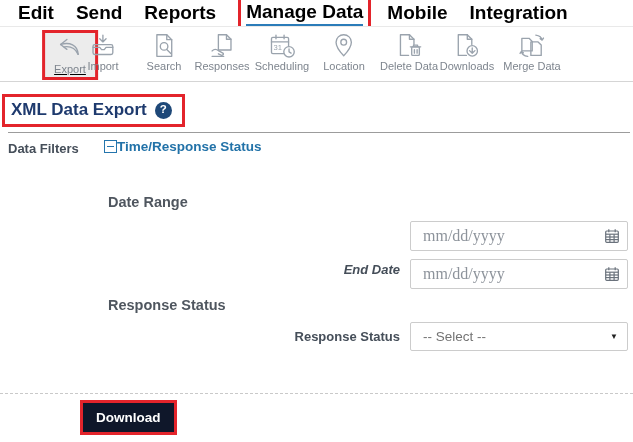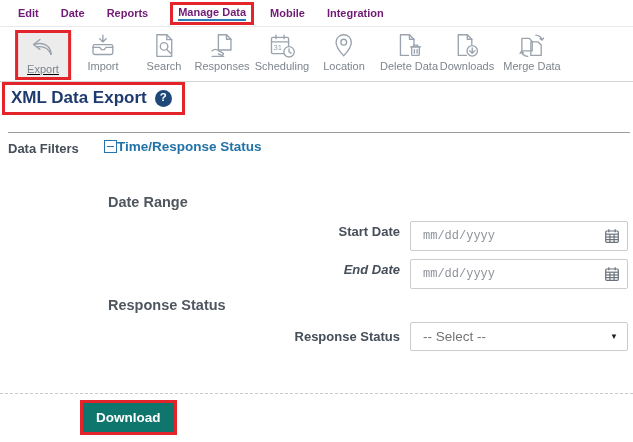--- a/index.html
+++ b/index.html
@@ -7,21 +7,21 @@
   .screen{
     position:relative;width:633px;height:442px;background:#fff;overflow:hidden;
     font-family:"Liberation Sans", sans-serif;
   }
   
   .topnav{
     position:absolute;left:0;top:0;width:100%;height:26px;
     display:flex;align-items:center;padding-left:18px;
   }
   .nav-item{
-    font-size:11px;font-weight:700;color:#701a75;cursor:pointer;white-space:nowrap;
+    font-size:19px;font-weight:700;color:#000000;cursor:pointer;white-space:nowrap;
   }
   .nav-item{margin-right:22px;}
   .red-box{border:3px solid #e3242b;}
   .nav-active-box{display:inline-flex;align-items:flex-end;padding:1px 5px;margin-right:16px;margin-top:1px;}
   .nav-active-box .nav-item{margin:0;border-bottom:2px solid #2b7cb9;padding-bottom:1px;}
   
   .toolbar{
     position:absolute;left:0;top:26px;width:100%;height:56px;background:#fff;
     border-top:1px solid #e9e9e9;border-bottom:1px solid #d5d5d5;
   }
@@ -29,21 +29,21 @@
     position:absolute;top:3px;transform:translateX(-50%);
     display:flex;flex-direction:column;align-items:center;gap:1px;
     padding:2px 6px;cursor:pointer;
   }
   .tool-item .tool-label{font-size:11px;color:#7e858e;white-space:nowrap;}
   .tool-item svg{display:block;}
   .tool-item.selected{background:#ececec;}
   .tool-item.highlighted{border:3px solid #e3242b;padding:2px 9px;}
   .ticon{stroke:#9aa3ad;fill:none;stroke-width:1.5;stroke-linecap:round;stroke-linejoin:round;}
   
-  .title-wrap{position:absolute;left:2px;top:82px;}
+  .title-wrap{position:absolute;left:2px;top:94px;}
   .title-box{display:inline-flex;align-items:center;gap:8px;padding:3px 10px 4px 6px;}
   .page-title{margin:0;font-size:17px;font-weight:700;color:#1e3a6e;white-space:nowrap;}
   .help-icon{
     width:17px;height:17px;border-radius:50%;background:#1e4878;color:#fff;
     font-size:11.5px;font-weight:700;display:flex;align-items:center;justify-content:center;
     cursor:pointer;line-height:1;
   }
   .divider{position:absolute;left:8px;right:3px;top:132px;border:none;border-top:1px solid #9c9c9c;margin:0;}
   
   .lbl{font-weight:700;color:#454e59;}
@@ -62,60 +62,60 @@
   .field-label{position:absolute;left:280px;width:120px;text-align:right;font-size:13px;}
   .lab-start{top:224px;}
   .lab-end{top:262px;font-style:italic;}
   .lab-rs{top:329px;}
   .field{position:absolute;left:410px;width:218px;}
   .fld-start{top:221px;height:30px;}
   .fld-end{top:259px;height:30px;}
   .fld-rs{top:322px;height:29px;}
   .date-input{
     width:100%;height:100%;border:1px solid #cccccc;border-radius:2px;
-    padding:0 32px 0 12px;font-family:Liberation Mono, monospace;
-    font-size:12px;color:#5a626b;outline:none;
+    padding:0 32px 0 12px;font-family:Liberation Serif, serif;
+    font-size:16px;color:#5a626b;outline:none;
   }
   .date-input::placeholder{color:#8d939b;opacity:1;}
   .cal-btn{position:absolute;right:8px;top:50%;transform:translateY(-50%);cursor:pointer;line-height:0;}
   .select-box{
     width:100%;height:100%;border:1px solid #cccccc;border-radius:2px;background:#fff;
     display:flex;align-items:center;justify-content:space-between;
     padding:0 9px 0 12px;cursor:pointer;
   }
   .select-value{font-size:13.5px;color:#737373;}
   .select-arrow{font-size:8px;color:#222;}
   
   .dashed-sep{position:absolute;left:0;right:0;top:393px;border:none;border-top:1px dashed #c9c9c9;margin:0;}
   .download-box{position:absolute;left:80px;top:400px;display:inline-block;}
   .download-btn{
-    display:block;border:none;background:#0f766e;color:#fff;
+    display:block;border:none;background:#0f172a;color:#fff;
     font-family:"Liberation Sans",sans-serif;font-size:13.5px;font-weight:700;
     padding:7px 13px;cursor:pointer;
   }
 </style>
 </head>
 <body>
 
 <div class="screen">
 
   <nav class="topnav">
     <a class="nav-item">Edit</a>
-    <a class="nav-item">Date</a>
+    <a class="nav-item">Send</a>
     <a class="nav-item">Reports</a>
     <span class="red-box nav-active-box">
       <a class="nav-item">Manage Data</a>
     </span>
     <a class="nav-item">Mobile</a>
     <a class="nav-item">Integration</a>
   </nav>
 
   <div class="toolbar">
 
-    <div class="tool-item selected highlighted" style="left:43px;text-decoration:underline;">
+    <div class="tool-item selected highlighted" style="left:70px;text-decoration:underline;">
       <svg class="ticon" width="27" height="27" viewBox="0 0 30 30">
         <polyline points="12,5 5,10.5 12,16"></polyline>
         <path d="M5 10.5 C15 7.5 24 11 24.5 21.5"></path>
         <path d="M24.5 21.5 C21.5 15 15.5 12.3 9 13.2"></path>
       </svg>
       <span class="tool-label">Export</span>
     </div>
 
     <div class="tool-item" style="left:103px;">
       <svg class="ticon" width="27" height="27" viewBox="0 0 30 30">
@@ -210,21 +210,20 @@
 
   <span class="lbl data-filters-label">Data Filters</span>
 
   <div class="section-toggle">
     <span class="minus-square"></span>
     <span class="section-label">Time/Response Status</span>
   </div>
 
   <h2 class="group-heading heading-date-range">Date Range</h2>
 
-  <span class="lbl field-label lab-start">Start Date</span>
   <div class="field fld-start">
     <input class="date-input" type="text" placeholder="mm/dd/yyyy" style="">
     <span class="cal-btn">
       <svg width="16" height="16" viewBox="0 0 16 16" fill="none" stroke="#6a727c" stroke-width="1.2">
         <rect x="1.7" y="3" width="12.6" height="11.3" rx="1"></rect>
         <line x1="1.7" y1="6.2" x2="14.3" y2="6.2"></line>
         <line x1="4.8" y1="1.3" x2="4.8" y2="4.2"></line>
         <line x1="11.2" y1="1.3" x2="11.2" y2="4.2"></line>
         <line x1="5.9" y1="6.2" x2="5.9" y2="14.3"></line>
         <line x1="10.1" y1="6.2" x2="10.1" y2="14.3"></line>

